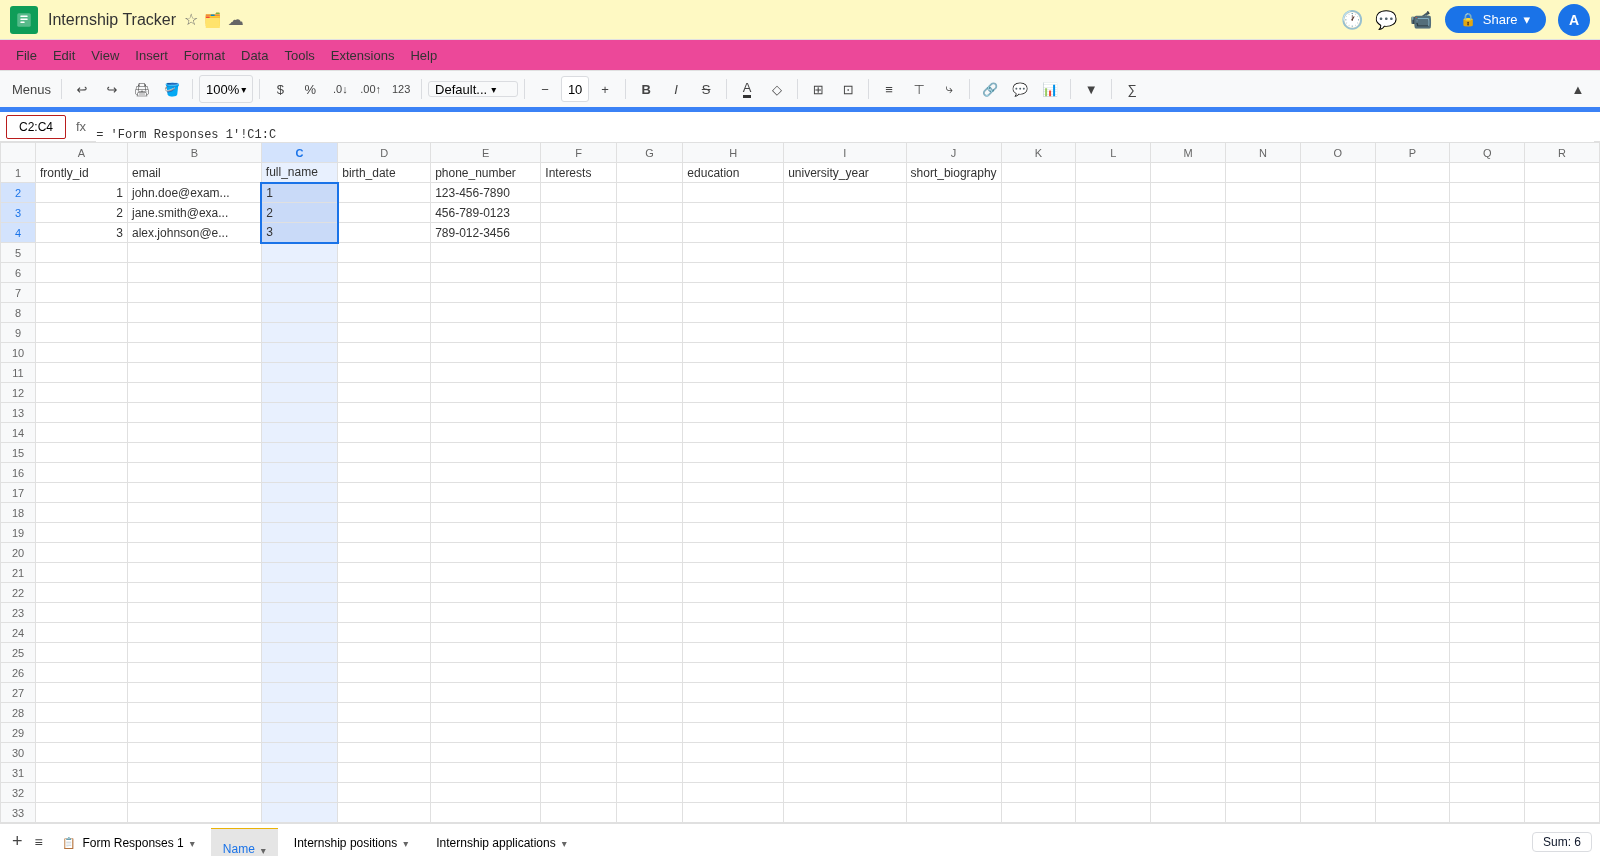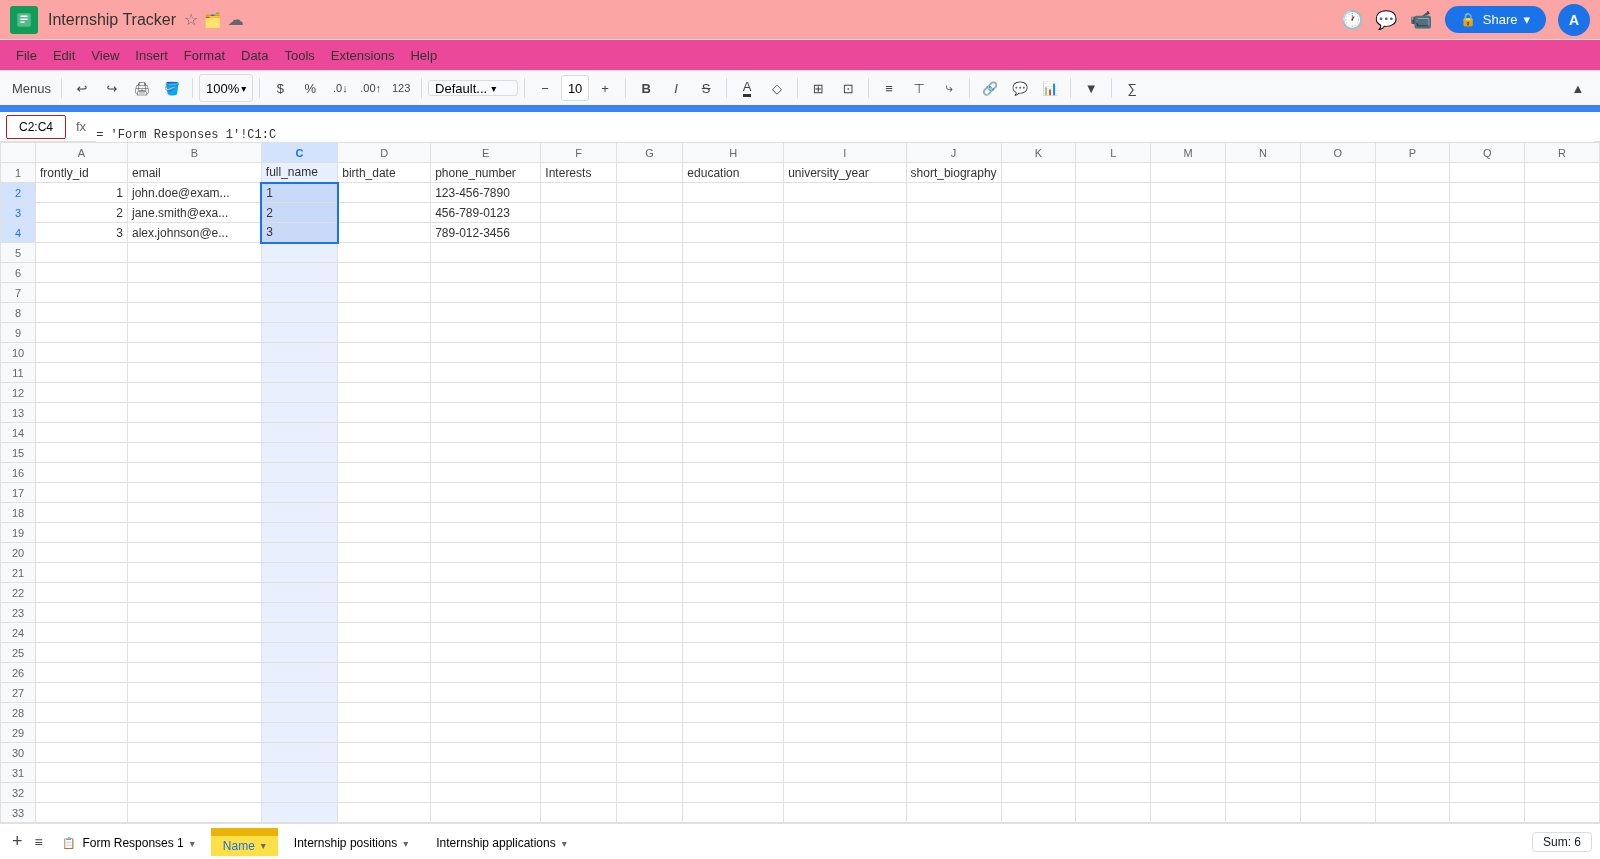--- a/index.html
+++ b/index.html
@@ -2,21 +2,21 @@
 <html><head>
   <meta charset="utf-8">
   <style>
     * { box-sizing: border-box; margin: 0; padding: 0; }
     body { font-family: Arial, sans-serif; font-size: 13px; background: #fff; overflow: hidden; }
 
     
     #titlebar {
       display: flex; align-items: center;
       height: 40px; padding: 0 10px;
-      background: #fca5a5; border-bottom: 1px solid #e0e0e0;
+      background: #fef9c3; border-bottom: 1px solid #e0e0e0;
     }
     #titlebar .app-icon {
       width: 28px; height: 28px;
       background: #0f9d58; border-radius: 3px;
       display: flex; align-items: center; justify-content: center;
       margin-right: 10px; flex-shrink: 0;
     }
     #titlebar .app-icon svg { width: 18px; height: 18px; }
     #titlebar .doc-title {
       font-size: 16px; font-weight: 400; color: #333;
@@ -49,21 +49,21 @@
     #menubar .menu-item {
       padding: 4px 8px; font-size: 13px; color: #333;
       cursor: pointer; border-radius: 3px;
     }
 
     
     #toolbar {
       display: flex; align-items: center;
       height: 42px; padding: 0 8px; gap: 2px;
       background: #f8f9fa; border-top: 1px solid #e0e0e0;
-      border-bottom: 7px solid #3b82f6; overflow: hidden;
+      border-bottom: 5px solid #3b82f6; overflow: hidden;
     }
     .tb-btn {
       display: flex; align-items: center; justify-content: center;
       height: 28px; min-width: 28px; padding: 0 4px;
       border: none; background: transparent;
       color: #444; cursor: pointer; border-radius: 3px;
       font-size: 13px;
     }
     .tb-sep { width: 1px; height: 20px; background: #dadce0; margin: 0 4px; }
     .tb-zoom {
@@ -203,23 +203,24 @@
       position: fixed; bottom: 0; left: 0; right: 0;
     }
     .sheet-tab {
       display: flex; align-items: center;
       height: 28px; padding: 0 12px;
       border-radius: 0; font-size: 12px;
       cursor: pointer; gap: 6px;
       border-top: 3px solid transparent;
     }
     .sheet-tab.active {
-      background: #fde047;
-      border-top: 8px solid #eab308;
+      background: #e5e5e5;
+      border-top: 1px solid #eab308;
       color: #1a73e8;
+      align-items: flex-end;
     }
     .sheet-tab .tab-arrow { font-size: 10px; color: #666; }
     .bottombar-left { display: flex; align-items: center; gap: 4px; }
     .add-sheet-btn {
       background: none; border: none; font-size: 18px; cursor: pointer; color: #444; padding: 0 4px;
     }
     .sheets-menu-btn {
       background: none; border: none; font-size: 14px; cursor: pointer; color: #444; padding: 0 4px;
     }
     .bottombar-spacer { flex: 1; }

